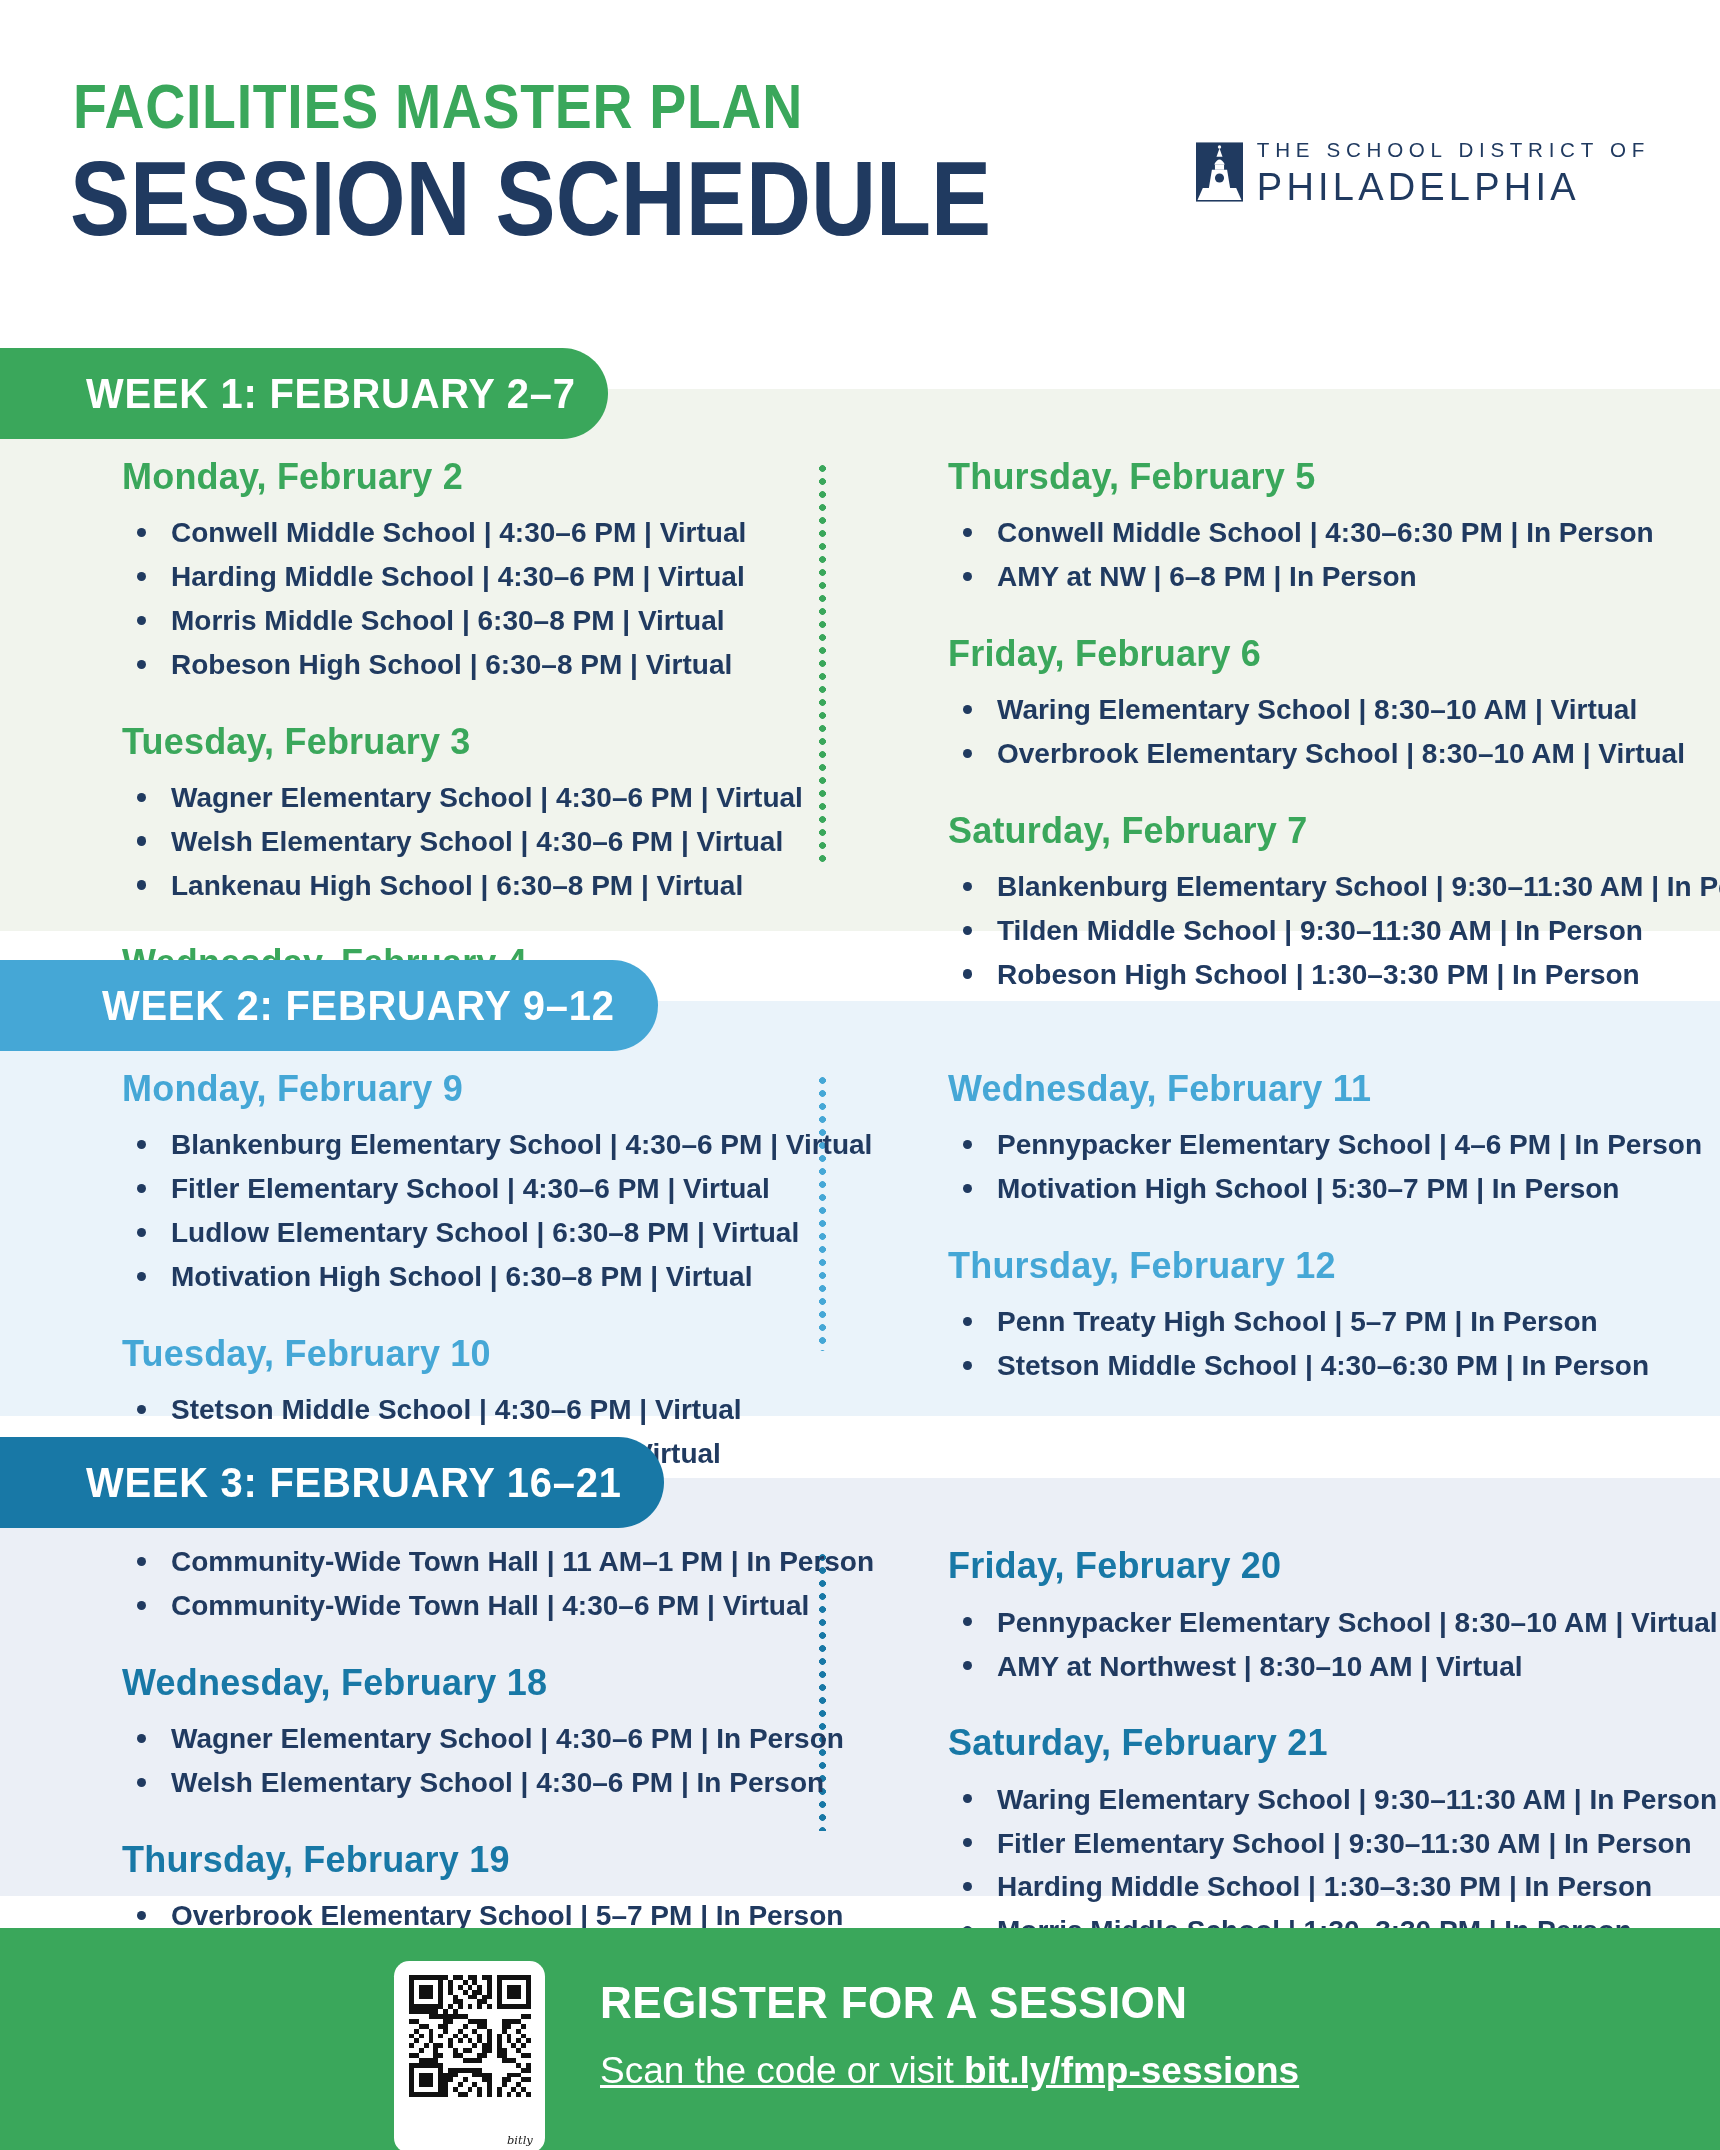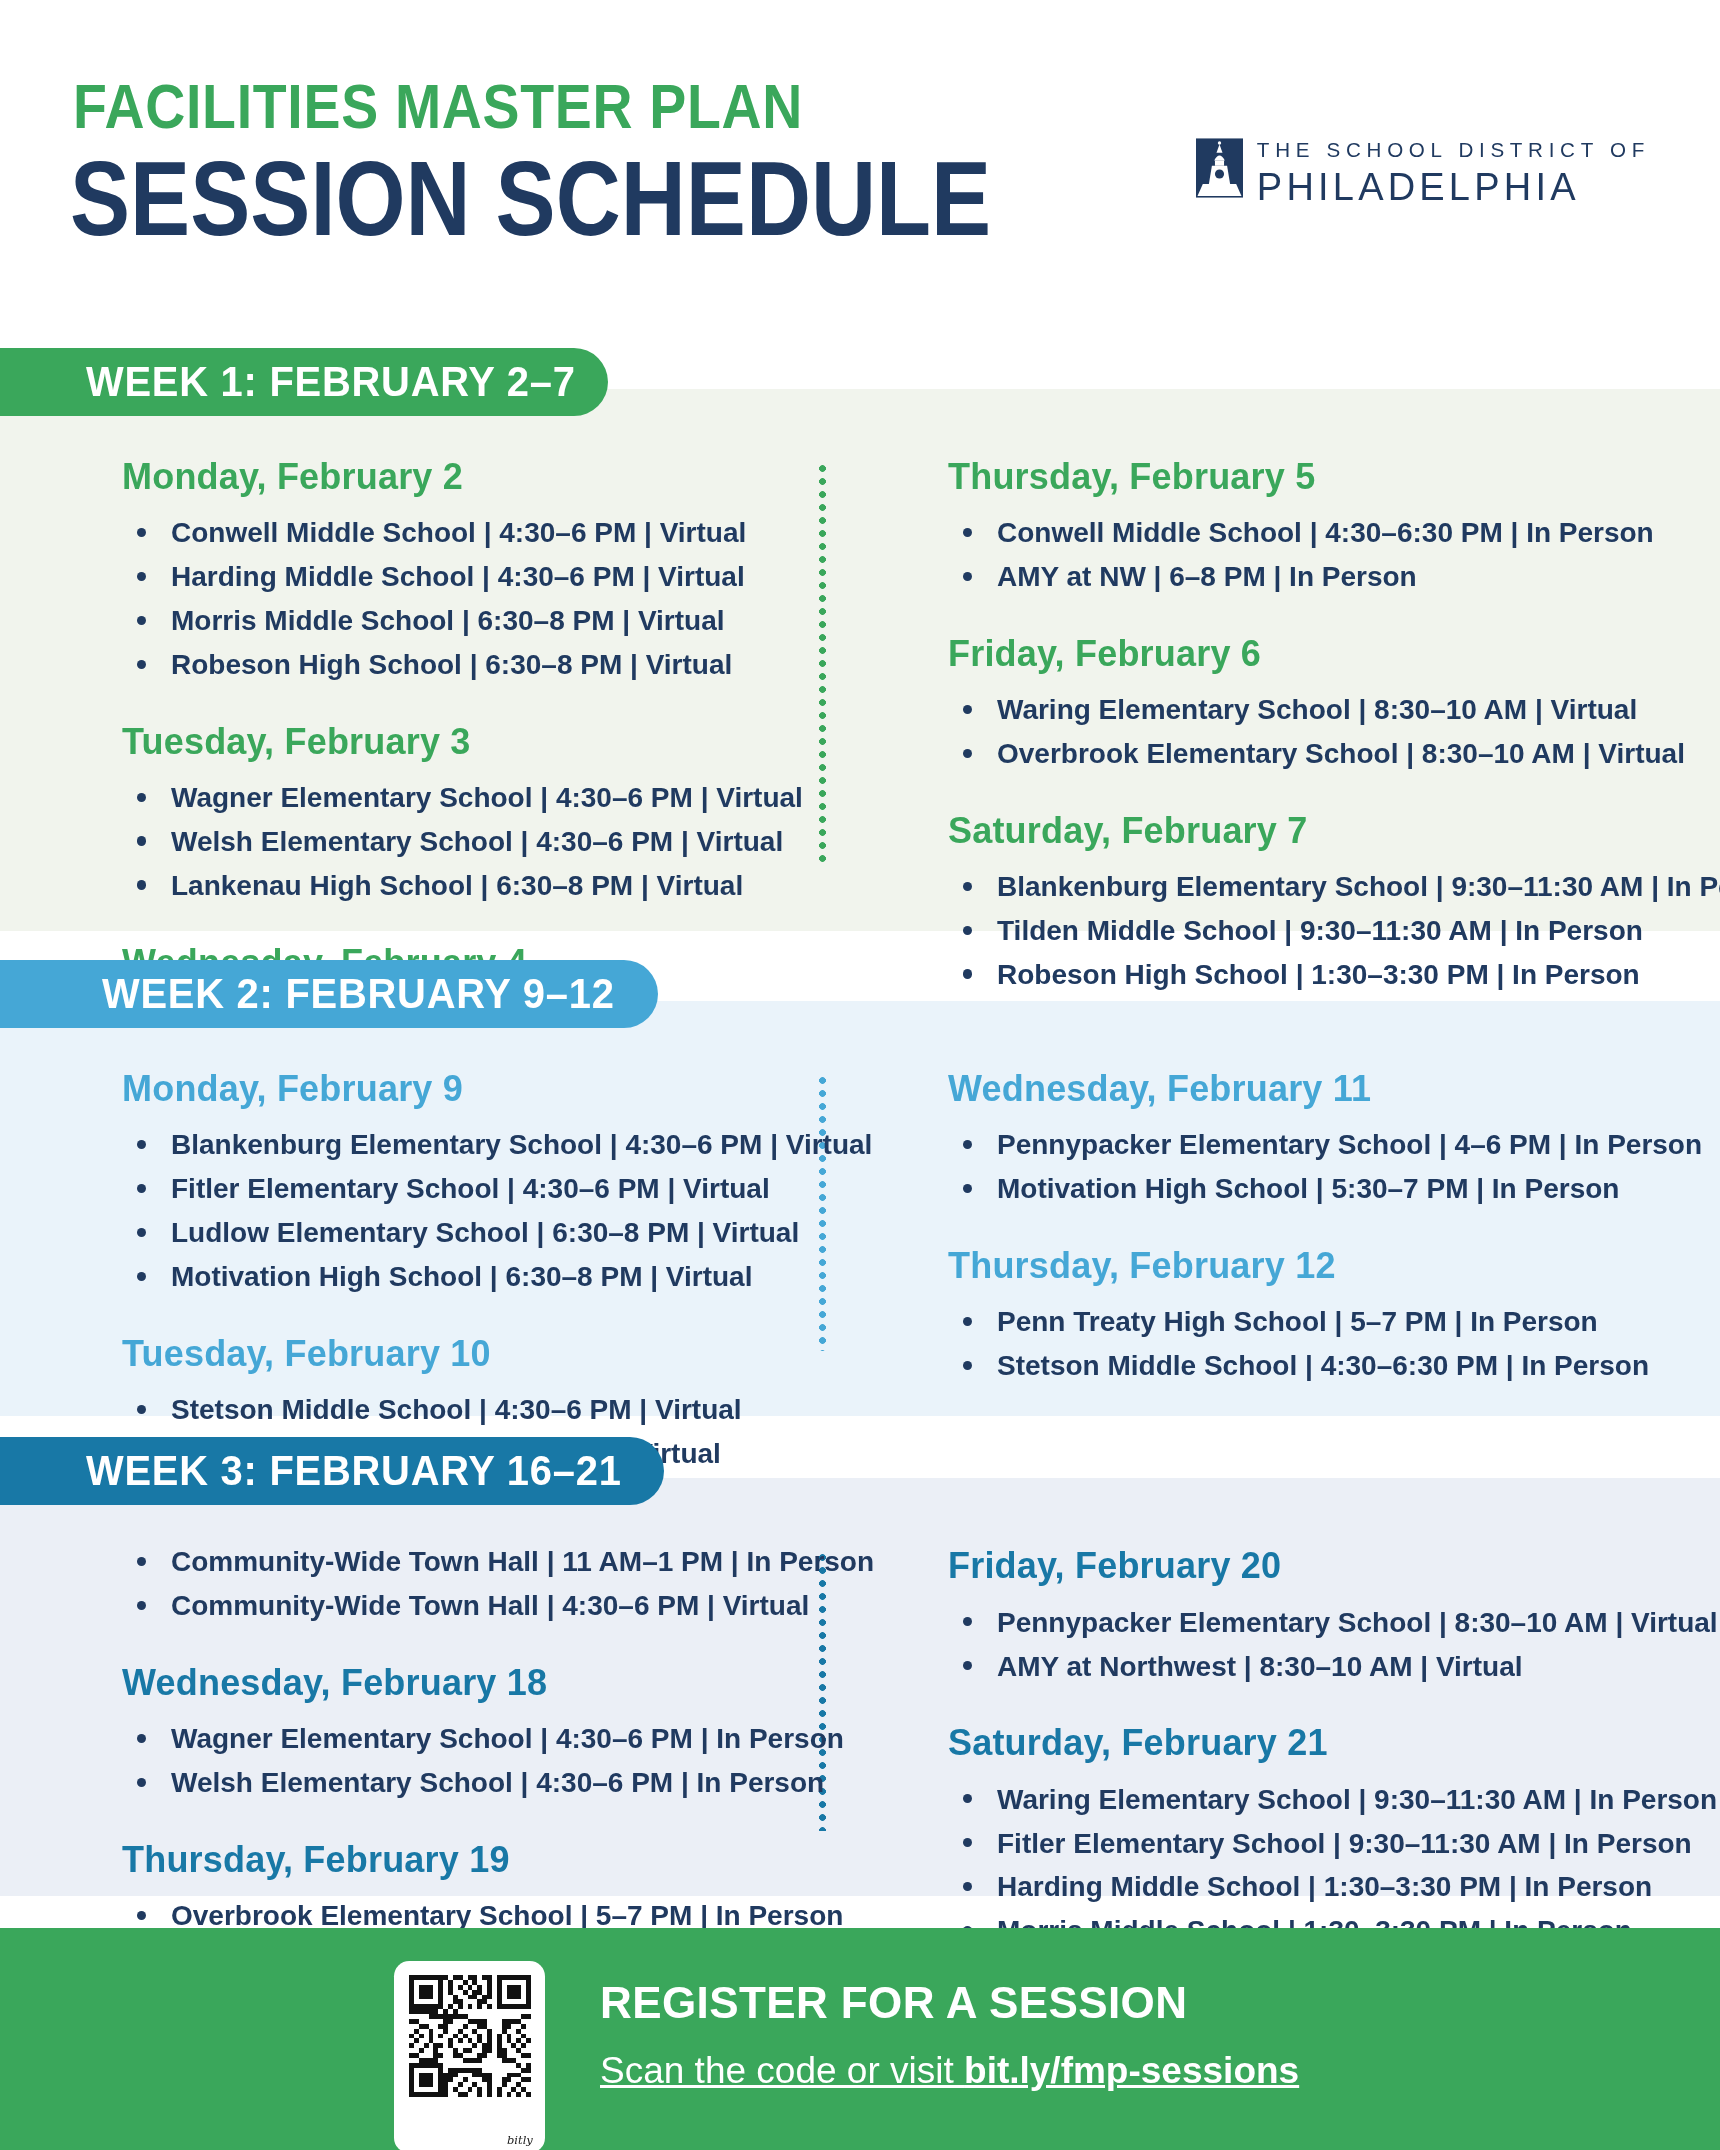--- a/index.html
+++ b/index.html
@@ -6,30 +6,30 @@
   html,body { background:#fff; }
   body { font-family:"Liberation Sans", sans-serif; }
   .page { position:relative; width:1720px; height:2151px; background:#fff; overflow:hidden; }
 
   
   .header { position:relative; height:348px; }
   .kicker { position:absolute; left:73px; top:70px; font-size:63px; font-weight:700;
             letter-spacing:0.8px; transform:scaleX(.88); transform-origin:left top; }
   .title  { position:absolute; left:70px; top:138px; font-size:106px; font-weight:800;
             letter-spacing:0; transform:scaleX(.85); transform-origin:left top; }
-  .logo { position:absolute; top:138px; right:70px; display:flex; align-items:flex-start; gap:13.8px; }
+  .logo { position:absolute; top:138px; right:70px; display:flex; align-items:center; gap:13.8px; }
   .logo-text .l1 { font-size:20.6px; letter-spacing:5.7px; font-weight:400; }
   .logo-text .l2 { font-size:38px; letter-spacing:4.2px; font-weight:400; margin-top:3.8px; }
 
   
   .week-section { position:relative; }
   .w1 { height:583px; }
   .w2 { height:456px; margin-top:29px; }
   .w3 { height:459px; margin-top:21.4px; }
-  .week-banner { position:absolute; left:0; top:0; height:68px; z-index:2;
+  .week-banner { position:absolute; left:0; top:0; height:91px; z-index:2;
                  background:var(--accent); border-radius:0 49px 49px 0;
                  display:flex; align-items:center; padding-left:86px; }
   .w1 .week-banner { width:608px; }
   .w2 .week-banner { width:658px;justify-content:center; }
   .w3 .week-banner { width:664px; }
   .week-banner span { color:#fff; font-size:42px; font-weight:700; letter-spacing:0.8px;
                       transform:scaleX(.95); transform-origin:left center; white-space:nowrap; }
   .panel { position:absolute; left:0; right:0; top:41px; bottom:0;
            background:var(--panel); padding:67px 69px 0 122px; }
   .divider { position:absolute; left:819px; top:73px; bottom:65px; width:6.9px;

